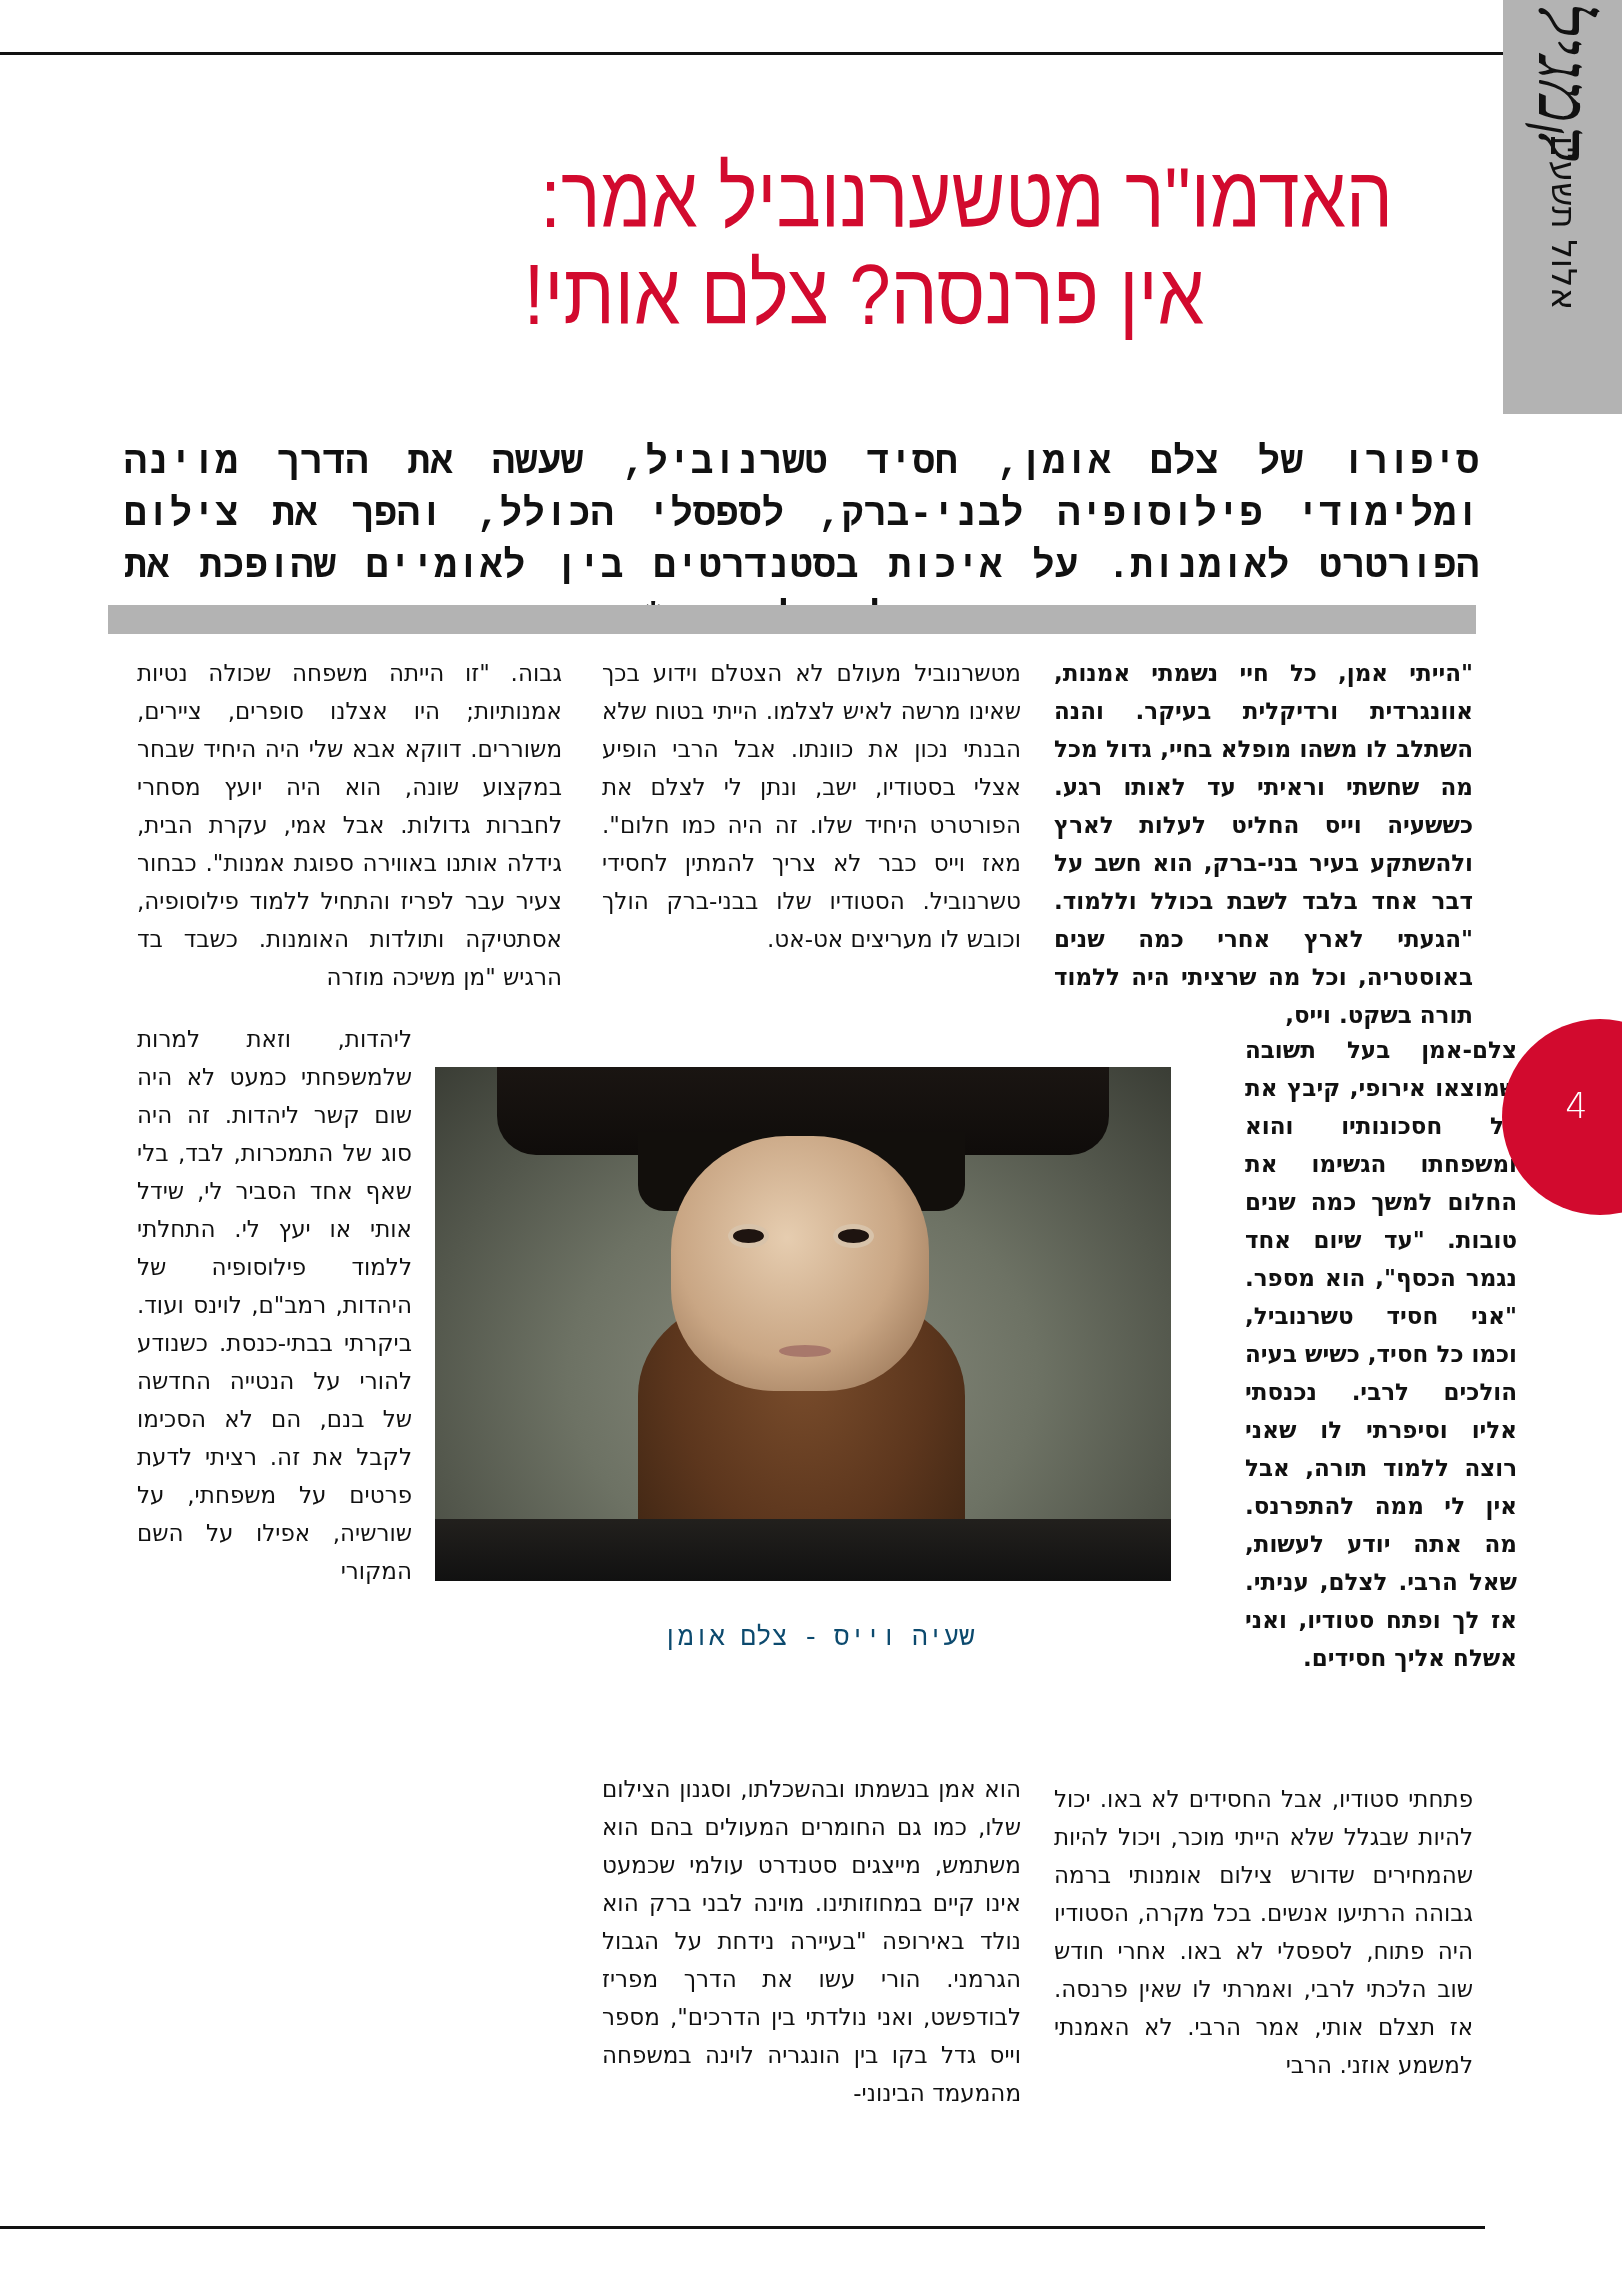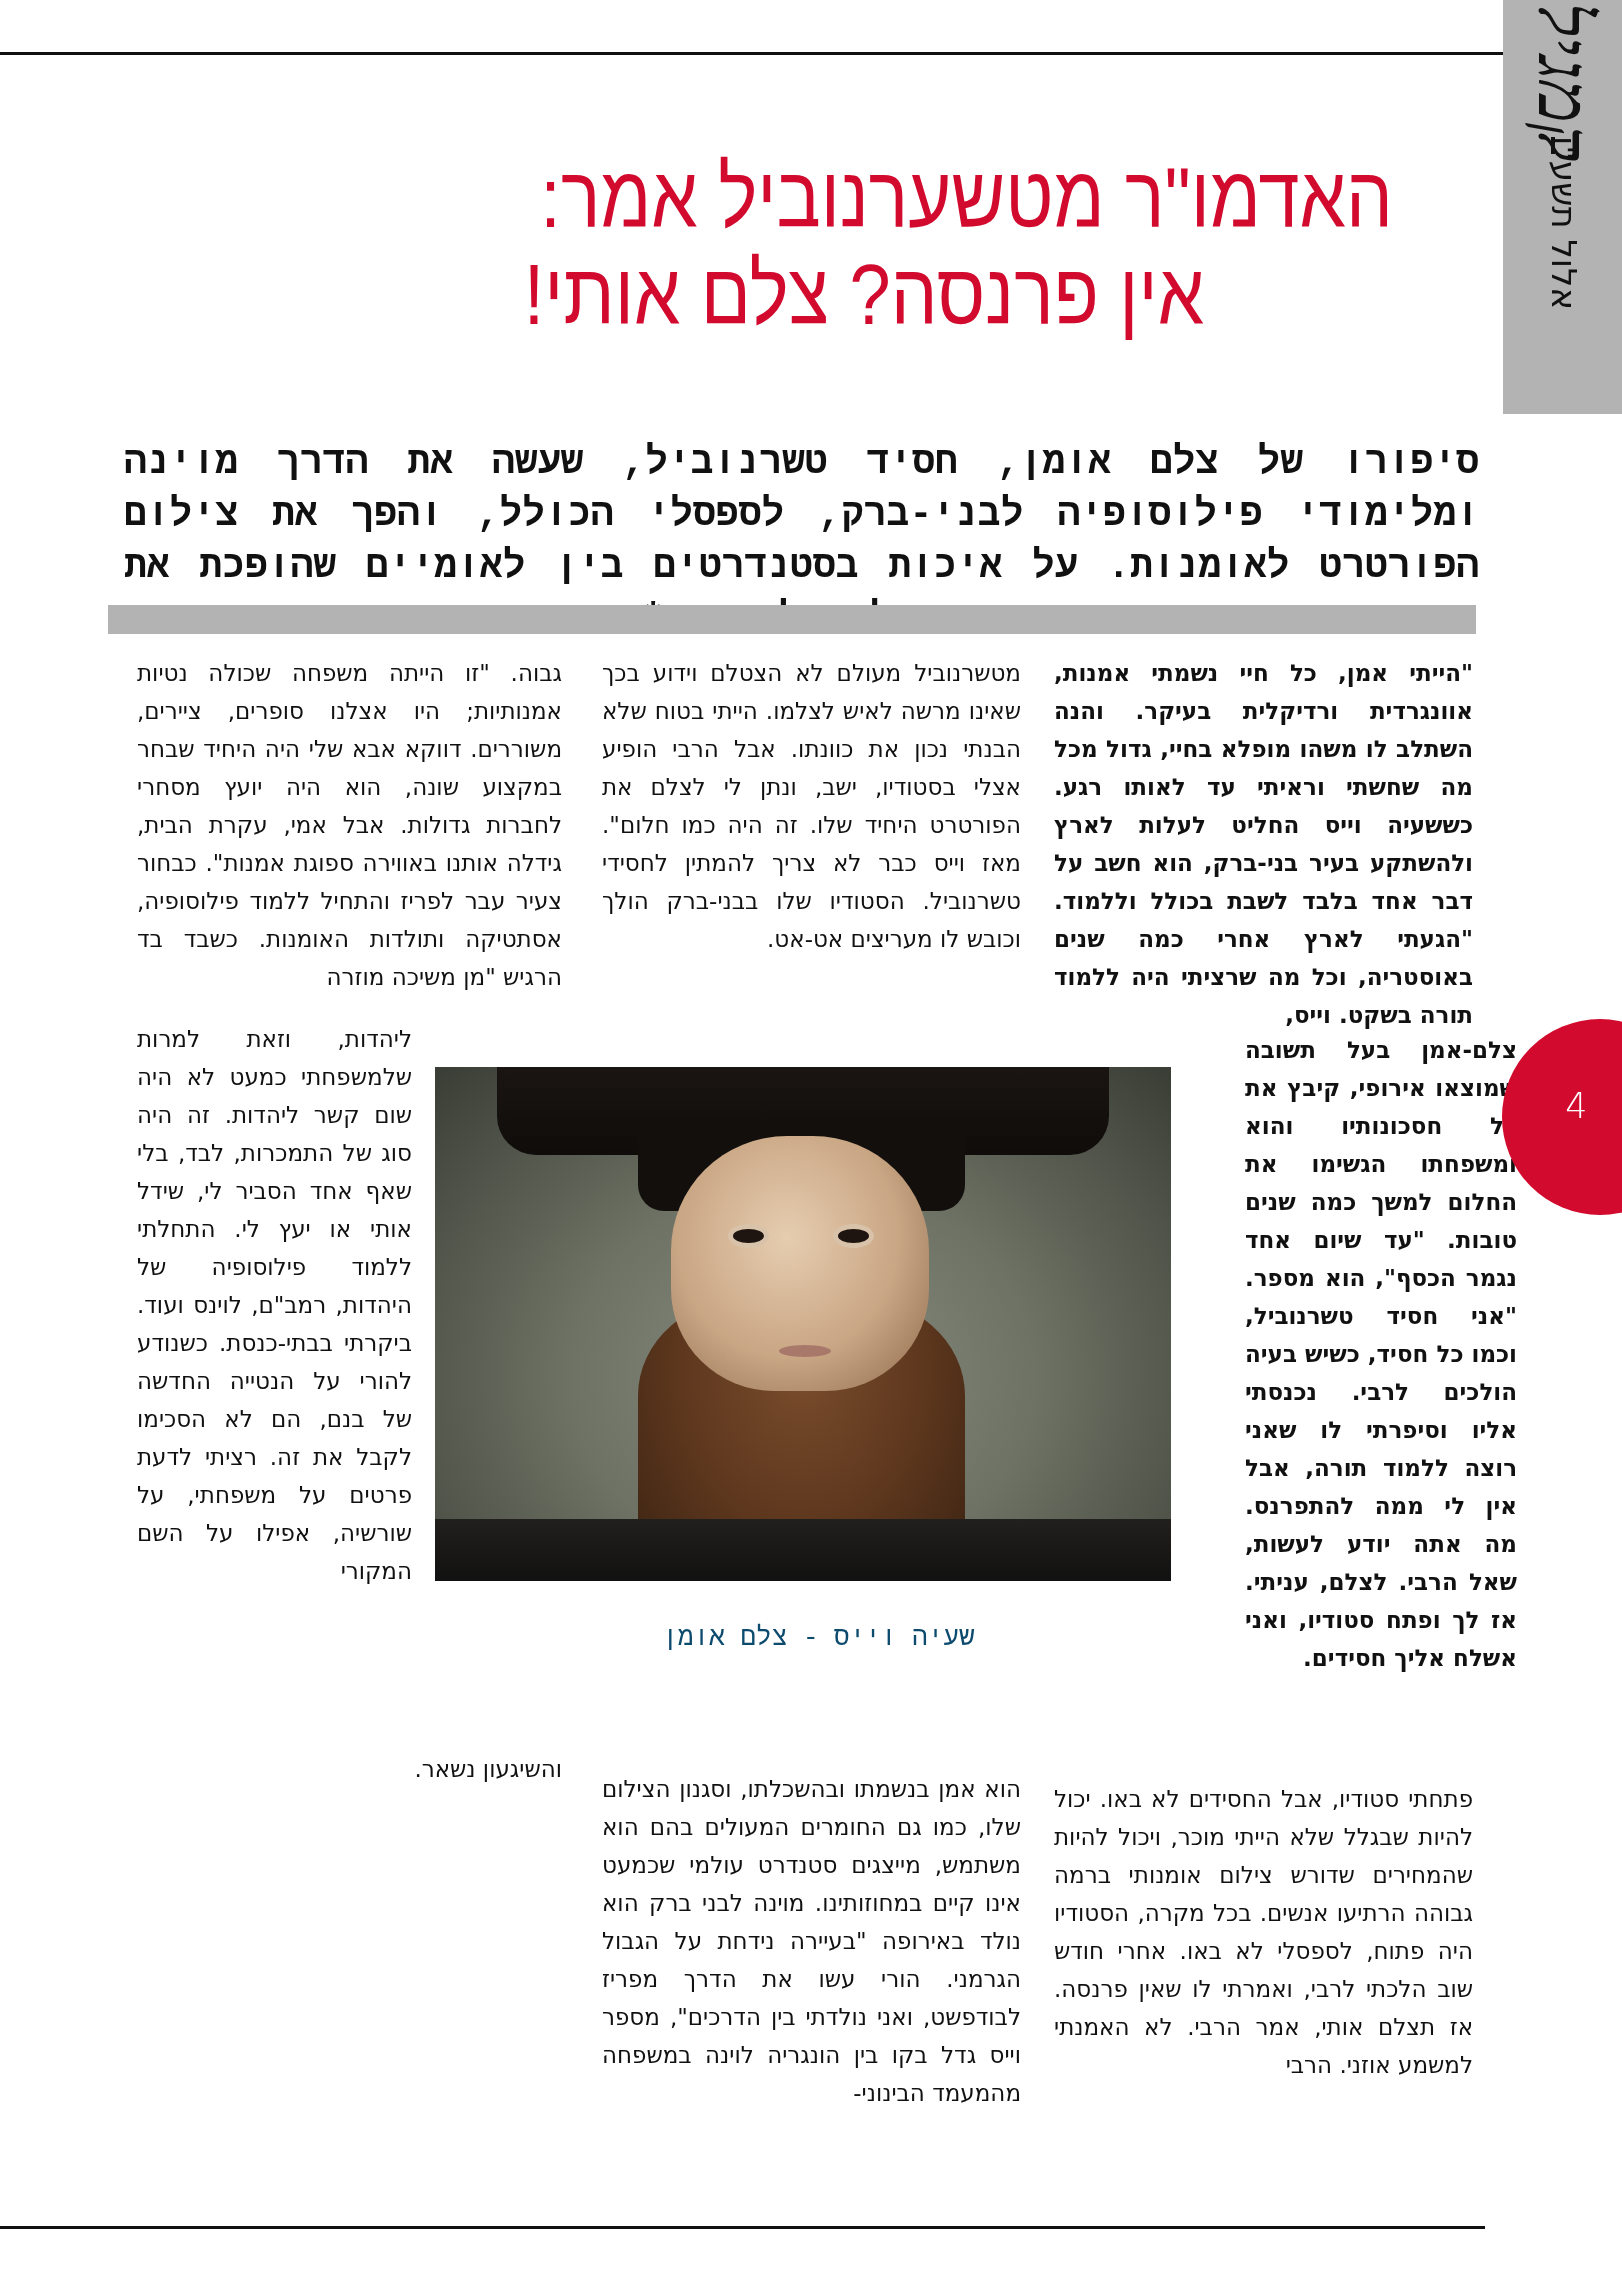--- a/index.html
+++ b/index.html
@@ -122,21 +122,20 @@
   <p>הוא אמן בנשמתו ובהשכלתו, וסגנון הצילום שלו, כמו גם החומרים המעולים בהם הוא משתמש, מייצגים סטנדרט עולמי שכמעט אינו קיים במחוזותינו. מוינה לבני ברק הוא נולד באירופה "בעיירה נידחת על הגבול הגרמני. הורי עשו את הדרך מפריז לבודפשט, ואני נולדתי בין הדרכים", מספר וייס גדל בקו בין הונגריה לוינה במשפחה מהמעמד הבינוני-</p>
 </div>
 
 <div class="abs col col-left-top">
   <p>גבוה. "זו הייתה משפחה שכולה נטיות אמנותיות; היו אצלנו סופרים, ציירים, משוררים. דווקא אבא שלי היה היחיד שבחר במקצוע שונה, הוא היה יועץ מסחרי לחברות גדולות. אבל אמי, עקרת הבית, גידלה אותנו באווירה ספוגת אמנות". כבחור צעיר עבר לפריז והתחיל ללמוד פילוסופיה, אסתטיקה ותולדות האומנות. כשבד בד הרגיש "מן משיכה מוזרה</p>
 </div>
 <div class="abs col col-left-wrap">
   <p>ליהדות, וזאת למרות שלמשפחתי כמעט לא היה שום קשר ליהדות. זה היה סוג של התמכרות, לבד, בלי שאף אחד הסביר לי, שידל אותי או יעץ לי. התחלתי ללמוד פילוסופיה של היהדות, רמב"ם, לוינס ועוד. ביקרתי בבתי-כנסת. כשנודע להורי על הנטייה החדשה של בנם, הם לא הסכימו לקבל את זה. רציתי לדעת פרטים על משפחתי, על שורשיה, אפילו על השם המקורי</p>
 </div>
 <div class="abs col col-left-bottom">
-  <p style="text-align:right">והשיגעון נשאר.</p>
 </div>
 
 <div class="abs photo" role="img" aria-label="פורטרט של שעיה וייס">
   <div class="hat"></div>
   <div class="hat-sides"></div>
   <div class="beard"></div>
   <div class="face"></div>
   <div class="eye l"></div>
   <div class="eye r"></div>
   <div class="lips"></div>

